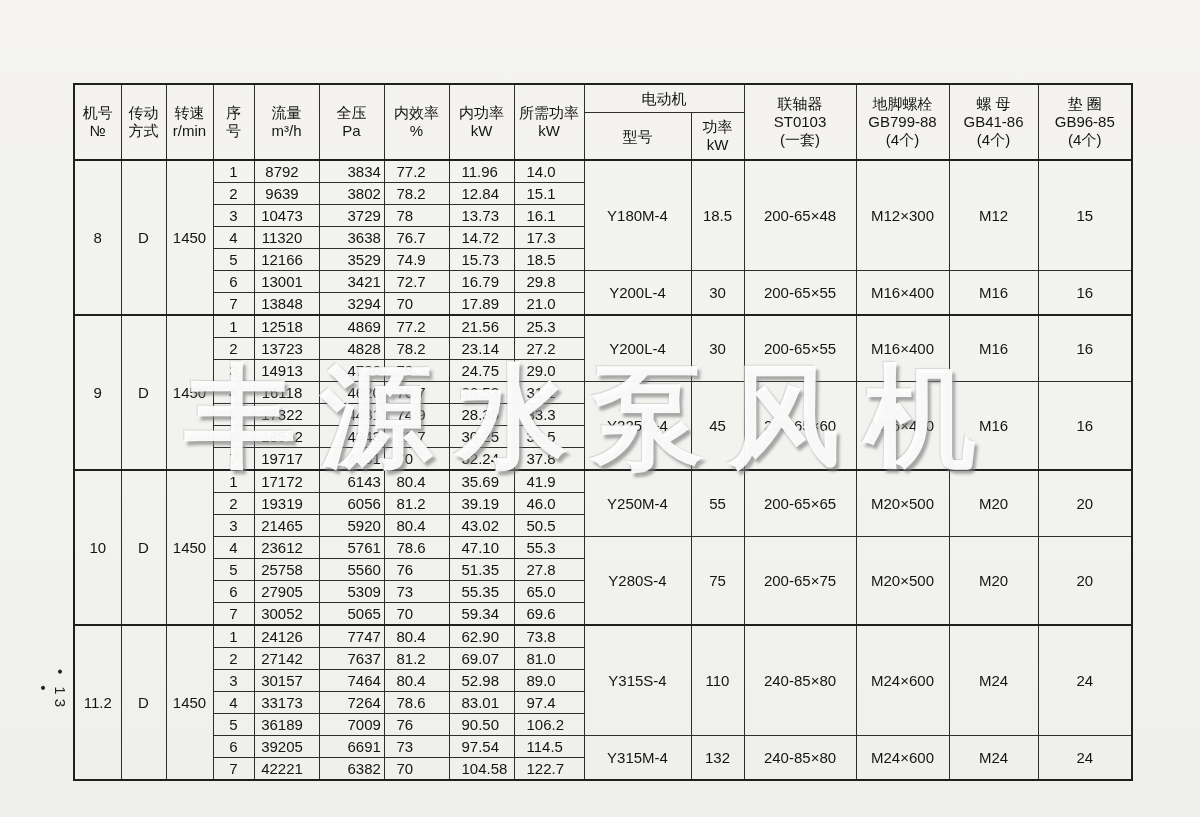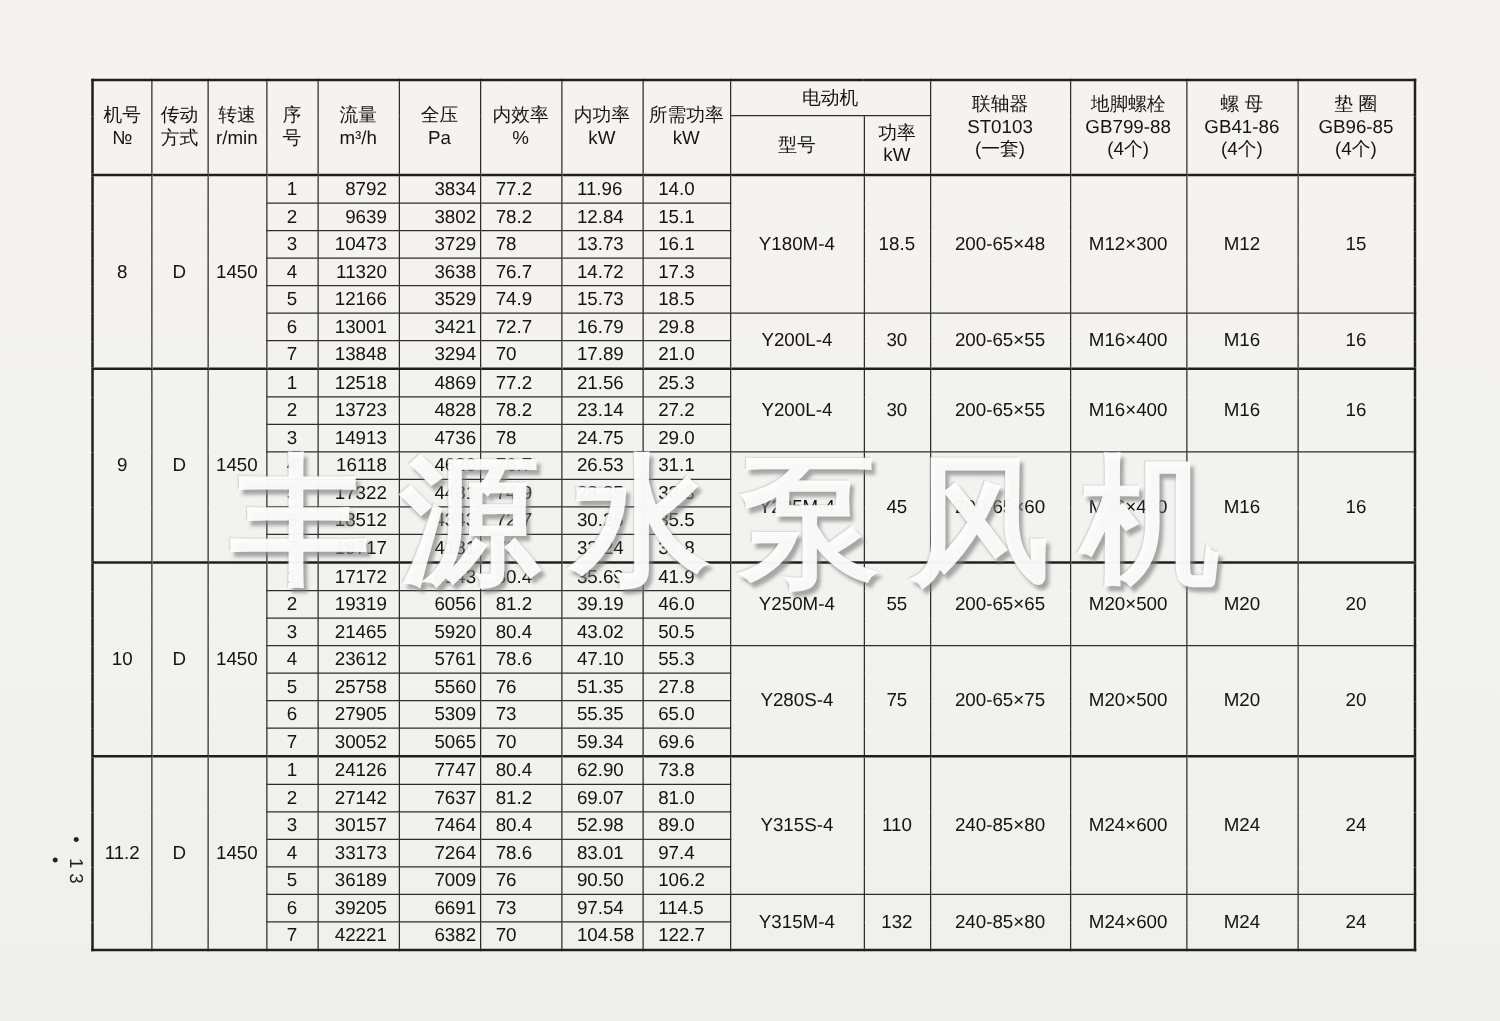--- a/index.html
+++ b/index.html
@@ -18,40 +18,41 @@
   .doc-title{
     position:absolute;left:73px;top:18px;width:1058px;
     text-align:center;
     font-size:27px;font-weight:bold;letter-spacing:2px;
     color:#111;
   }
   .sheet{position:absolute;left:73px;top:63px;}
   table{
     border-collapse:collapse;table-layout:fixed;width:1058px;
     background:transparent;
+    margin-top:20px;
   }
   th,td{
     border:1px solid #2d2d2d;
     padding:0;
     font-size:15px;
     font-weight:normal;
     color:#141414;
     white-space:nowrap;
     overflow:hidden;
     text-align:center;
     background:transparent;
   }
   table{border:2px solid #1f1f1f;}
   thead th{line-height:19px;font-size:15px;}
   thead tr.h1 th{height:27px;}
   thead tr.h2 th{height:46px;}
   thead tr.h2 th, thead th[rowspan]{border-bottom:2px solid #1f1f1f;}
   tbody td{height:21px;line-height:21px;}
   tbody tr.group-start td{border-top:2px solid #1f1f1f;}
-  .c-flow{text-align:right;padding-right:9px;}
+  .c-flow{text-align:center;padding-right:9px;}
   .c-press{text-align:right;padding-right:13px;padding-left:28px;}
   .c-left{text-align:left;padding-left:12px;}
   .sub{display:block;line-height:18px;}
   .watermark{
     position:absolute;left:184px;top:342px;width:980px;
     font-size:112px;font-weight:bold;letter-spacing:24px;
     color:rgba(255,255,255,0.93);
     text-shadow:3px 4px 3px rgba(125,125,125,0.65), -1px -1px 1px rgba(160,160,160,0.35);
     pointer-events:none;z-index:6;white-space:nowrap;
   }

